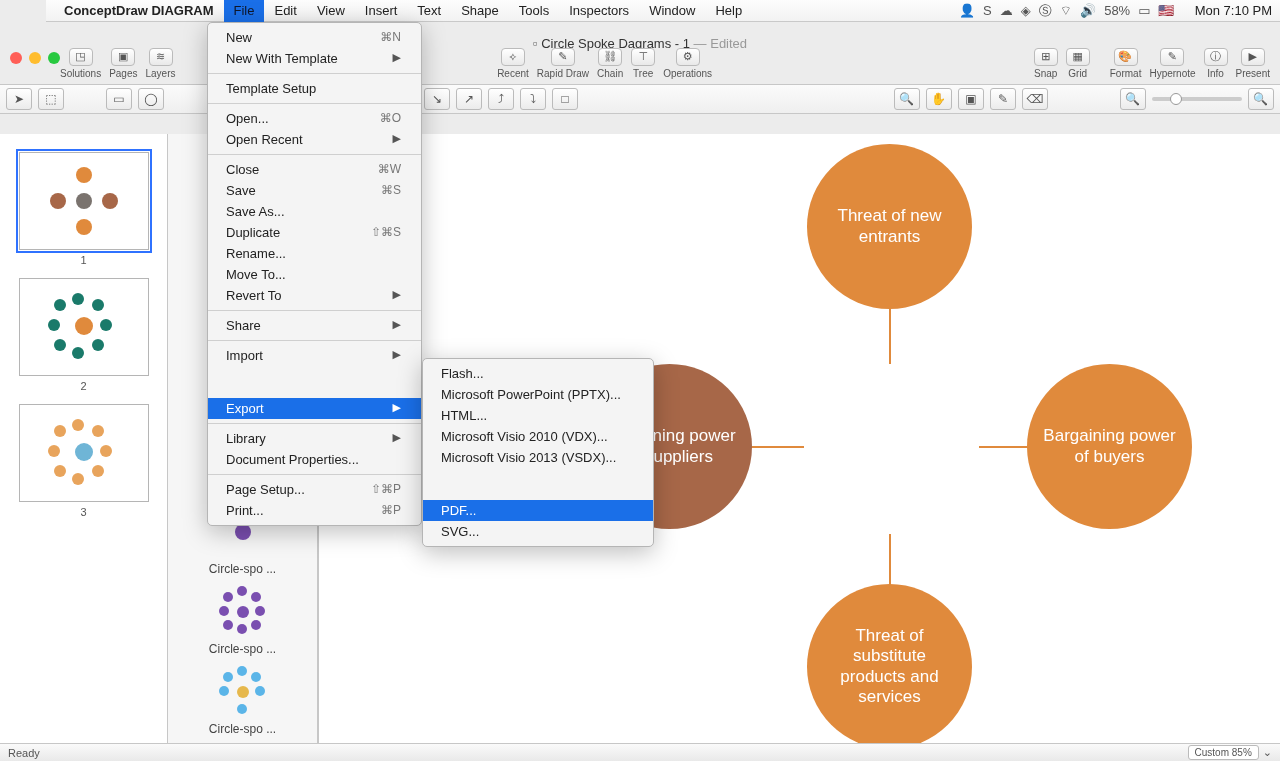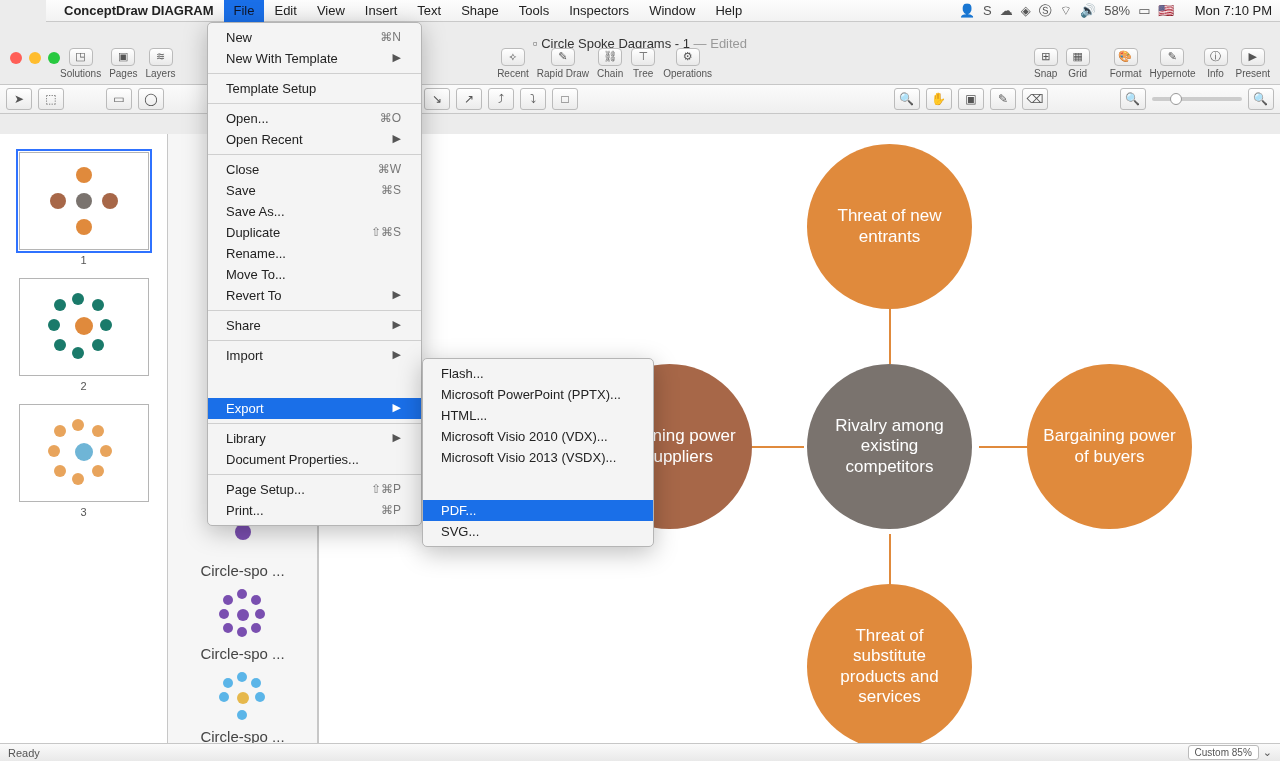--- a/index.html
+++ b/index.html
@@ -42,21 +42,21 @@
 
 
 .body { position:absolute; top:112px; left:0; right:0; bottom:18px; display:flex; }
 .panel-nav { width:168px; background:#fff; border-right:1px solid #c7c7c7; overflow:hidden; padding:10px 0; }
 .thumb { width:130px; height:98px; margin:8px auto 4px; border:1px solid #b5b5b5; background:#fff; position:relative; }
 .thumb.sel { outline:2px solid #2f72ff; outline-offset:1px; }
 .thumb .mini { position:absolute; border-radius:50%; }
 .pg { text-align:center; font-size:11px; color:#555; margin-bottom:12px; }
 
 .panel-lib { width:150px; background:#f6f6f6; border-right:1px solid #c7c7c7; padding-top:370px; }
-.libitem { text-align:center; font-size:15px; color:#444; margin-bottom:8px; }
+.libitem { text-align:center; font-size:12px; color:#444; margin-bottom:8px; }
 .libitem .shape { width:56px; height:56px; margin:0 auto 2px; position:relative; }
 .dotc { position:absolute; border-radius:50%; }
 
 .canvas { flex:1; background:#fff; position:relative; overflow:hidden; border-left:1px solid #c7c7c7; }
 .node { position:absolute; border-radius:50%; display:flex; align-items:center; justify-content:center; text-align:center; color:#fff; font-size:17px; line-height:1.2; padding:14px; }
 .orange { background:#e08a3c; }
 .brown { background:#a76748; }
 .gray { background:#7a736e; }
 .arrow { position:absolute; background:#e08a3c; }
 .arrow.v { width:2px; }
@@ -305,23 +305,20 @@
     <div class="canvas">
 
       <div class="arrow v" style="left:570px; top:160px; height:70px;"></div>
       <div class="arrow v" style="left:570px; top:400px; height:70px;"></div>
       <div class="arrow h" style="left:405px; top:312px; width:80px;"></div>
       <div class="arrow h" style="left:660px; top:312px; width:80px;"></div>
 
       <div class="node orange" style="left:488px; top:10px; width:165px; height:165px;">
           <span>Threat of new entrants</span>
         </div>
-      <div class="node gray" style="left:488px; top:230px; width:165px; height:165px;">
-          <span>Rivalry among existing competitors</span>
-        </div>
       <div class="node orange" style="left:488px; top:450px; width:165px; height:165px;justify-content:center;">
           <span>Threat of substitute products and services</span>
         </div>
       <div class="node brown" style="left:268px; top:230px; width:165px; height:165px;">
           <span>Bargaining power of suppliers</span>
         </div>
       <div class="node orange" style="left:708px; top:230px; width:165px; height:165px;">
           <span>Bargaining power of buyers</span>
         </div>
     </div>

